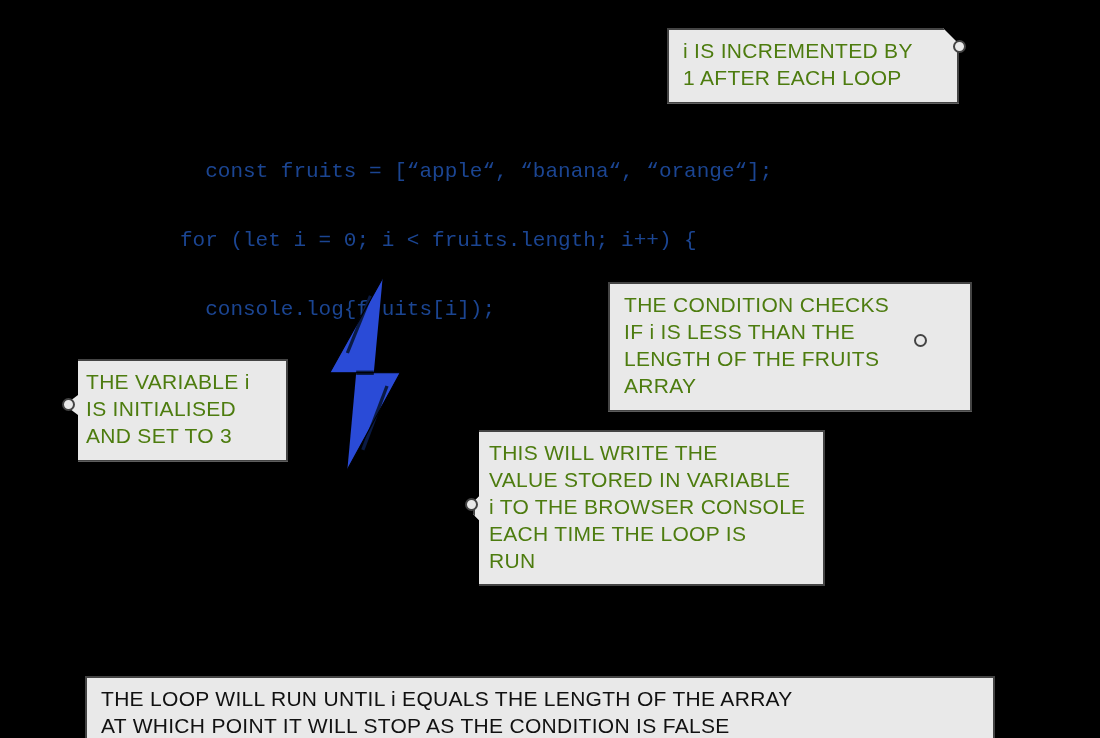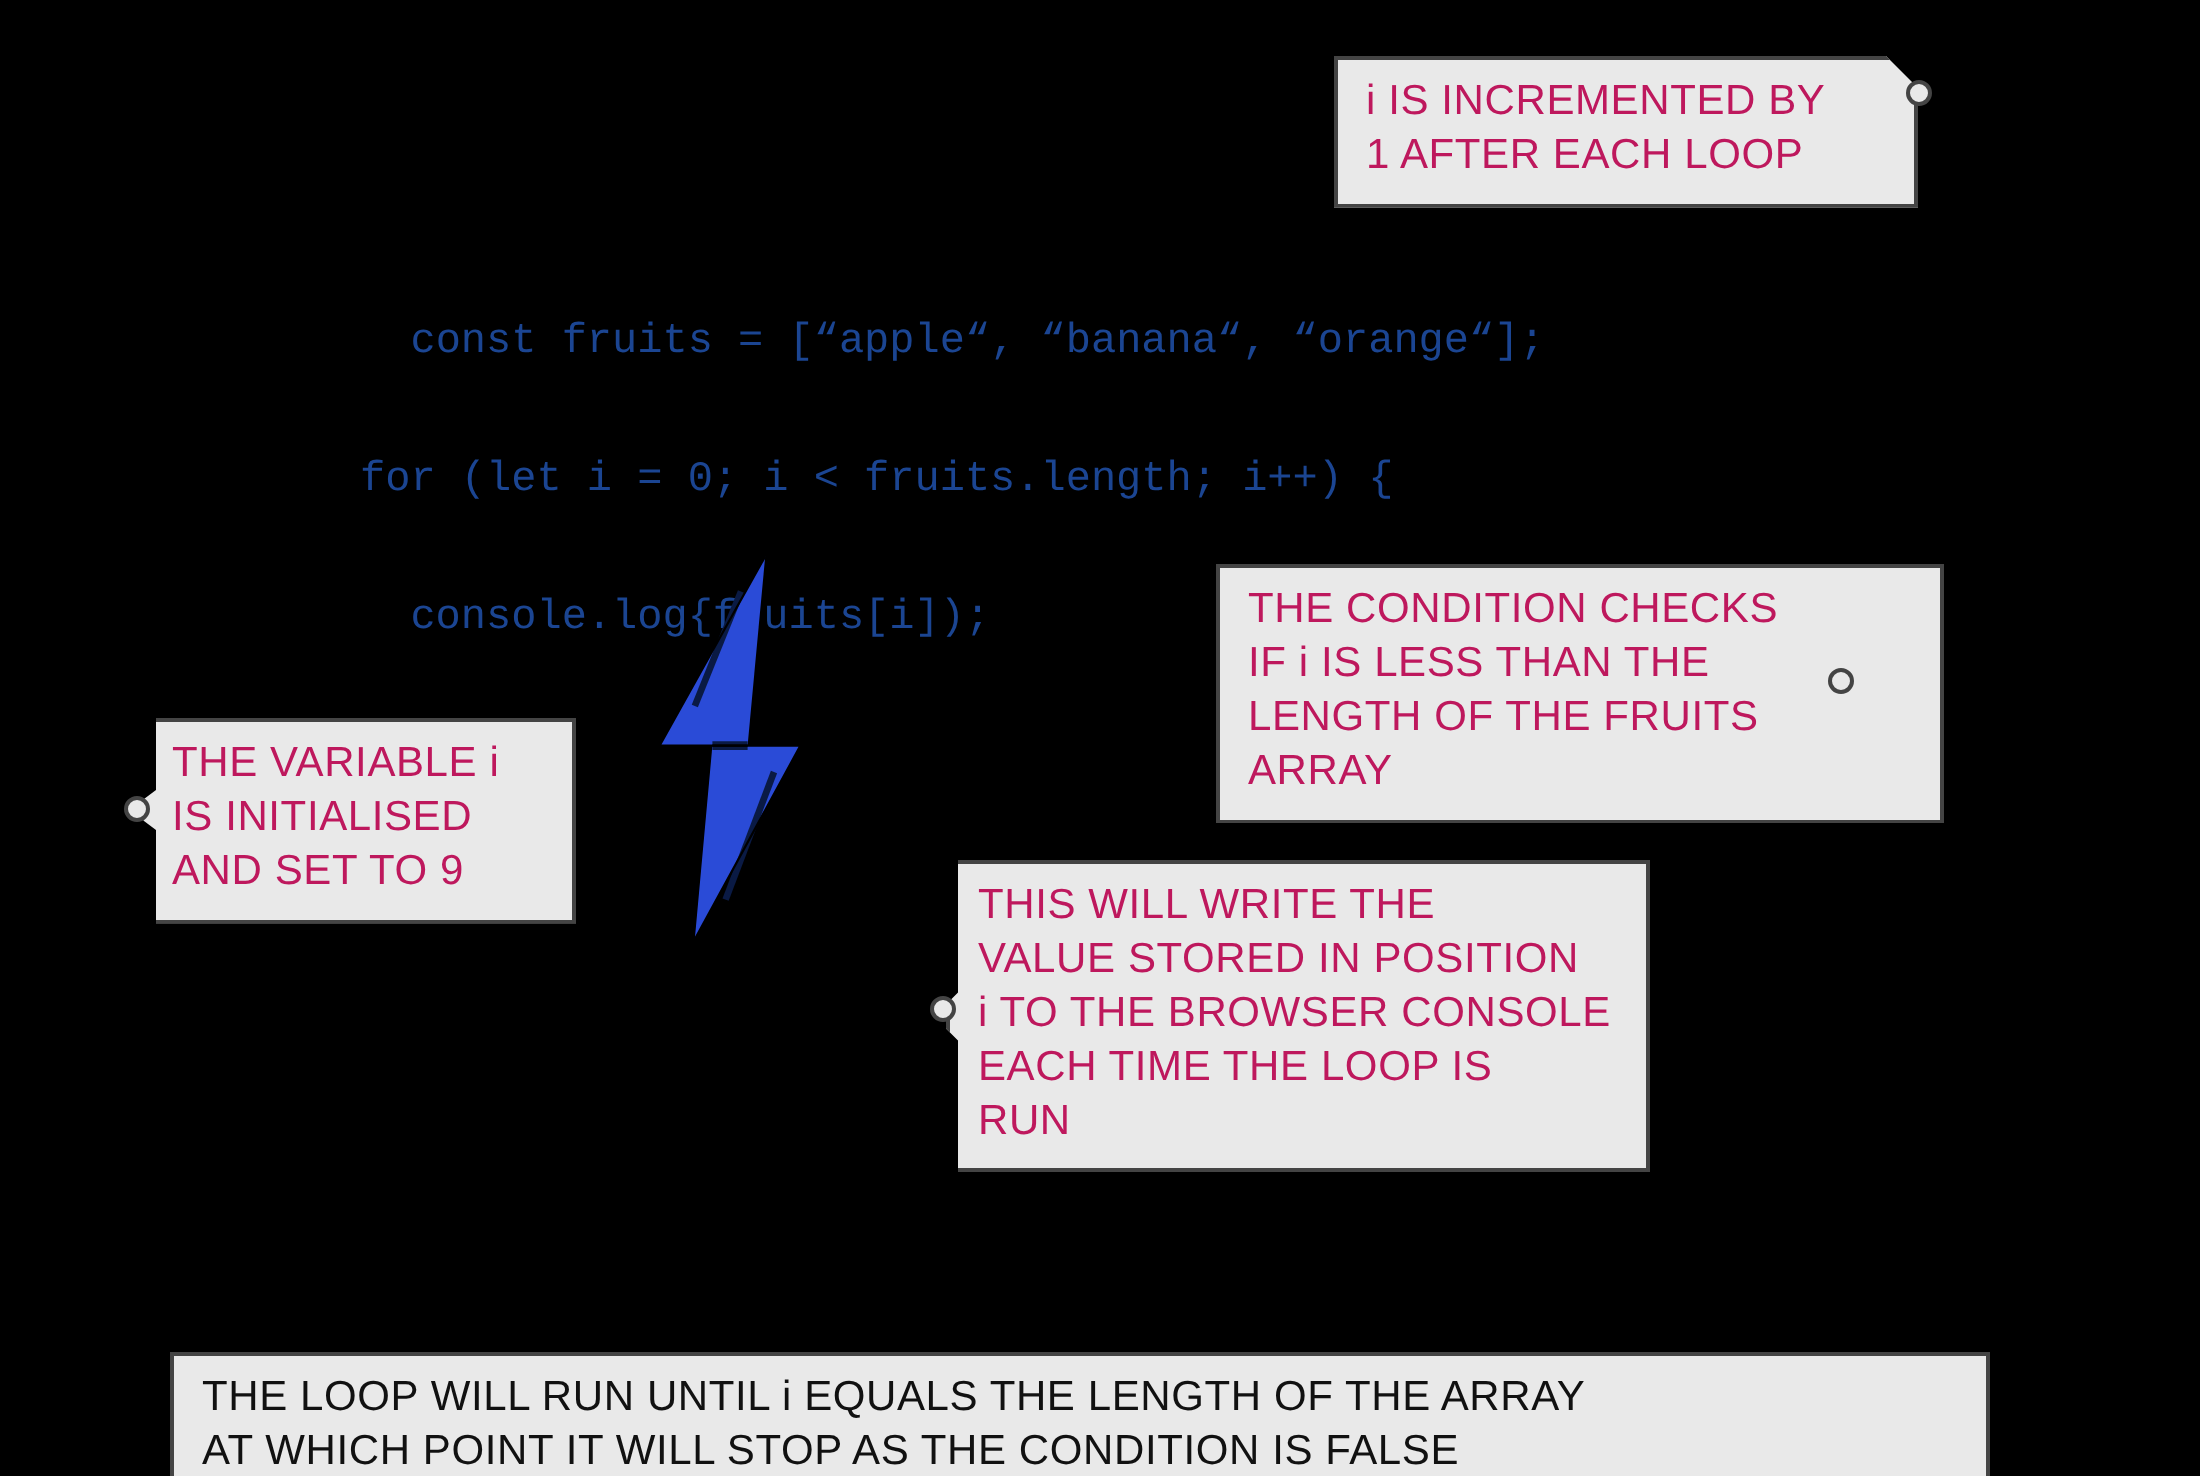--- a/index.html
+++ b/index.html
@@ -24,21 +24,21 @@
   }
 
   
   .callout {
     position: absolute;
     background: #e9e9e9;
     border: 2px solid #444;
     padding: 8px 14px 10px 14px;
     font-size: 21px;
     line-height: 1.28;
-    color: #be185d;
+    color: #4d7c0f;
     letter-spacing: 0.3px;
     box-sizing: border-box;
   }
   .callout.black { color: #111; margin-top: 36px; }
   .notch-tr {
     clip-path: polygon(0 0, calc(100% - 16px) 0, 100% 16px, 100% 100%, 0 100%);
   }
 
   .tab {
     position: absolute;
@@ -71,34 +71,34 @@
 <span>}</span>
 </div>
 
 <div class="callout notch-tr" style="left:667px; top:28px; width:292px; white-space:pre-line;">i IS INCREMENTED BY
 1 AFTER EACH LOOP</div>
 <span class="tab" style="left:953px; top:40px;"></span>
 
 <div class="callout" style="left:70px; top:359px; width:218px; white-space:pre-line;
             clip-path: polygon(0 42px, 8px 36px, 8px 0, 100% 0, 100% 100%, 8px 100%, 8px 56px, 0 50px);">THE VARIABLE i
 IS INITIALISED
-AND SET TO 9</div>
+AND SET TO 3</div>
 <span class="tab" style="left:62px; top:398px;"></span>
 
 <div class="callout" style="left:608px; top:282px; width:364px; white-space:pre-line;
             clip-path: polygon(0 0, 100% 0, 100% calc(50% - 14px), calc(100% + 0px) calc(50% - 8px),
                                100% calc(50% + 0px), 100% 100%, 0 100%);">THE CONDITION CHECKS
 IF i IS LESS THAN THE
 LENGTH OF THE FRUITS
 ARRAY</div>
 <span class="tab" style="left:914px; top:334px;"></span>
 
 <div class="callout" style="left:473px; top:430px; width:352px; white-space:pre-line;
             clip-path: polygon(0 calc(50% - 6px), 6px calc(50% - 12px), 6px 0, 100% 0, 100% 100%, 6px 100%, 6px calc(50% + 12px), 0 calc(50% + 6px));">THIS WILL WRITE THE
-VALUE STORED IN POSITION
+VALUE STORED IN VARIABLE
 i TO THE BROWSER CONSOLE
 EACH TIME THE LOOP IS
 RUN</div>
 <span class="tab" style="left:465px; top:498px;"></span>
 
 <div class="callout black" style="left:85px; top:640px; width:910px; white-space:pre-line;">THE LOOP WILL RUN UNTIL i EQUALS THE LENGTH OF THE ARRAY
 AT WHICH POINT IT WILL STOP AS THE CONDITION IS FALSE</div>
 
 <div class="bolt" style="left:310px; top:275px;">
   <svg viewBox="0 0 100 180">

